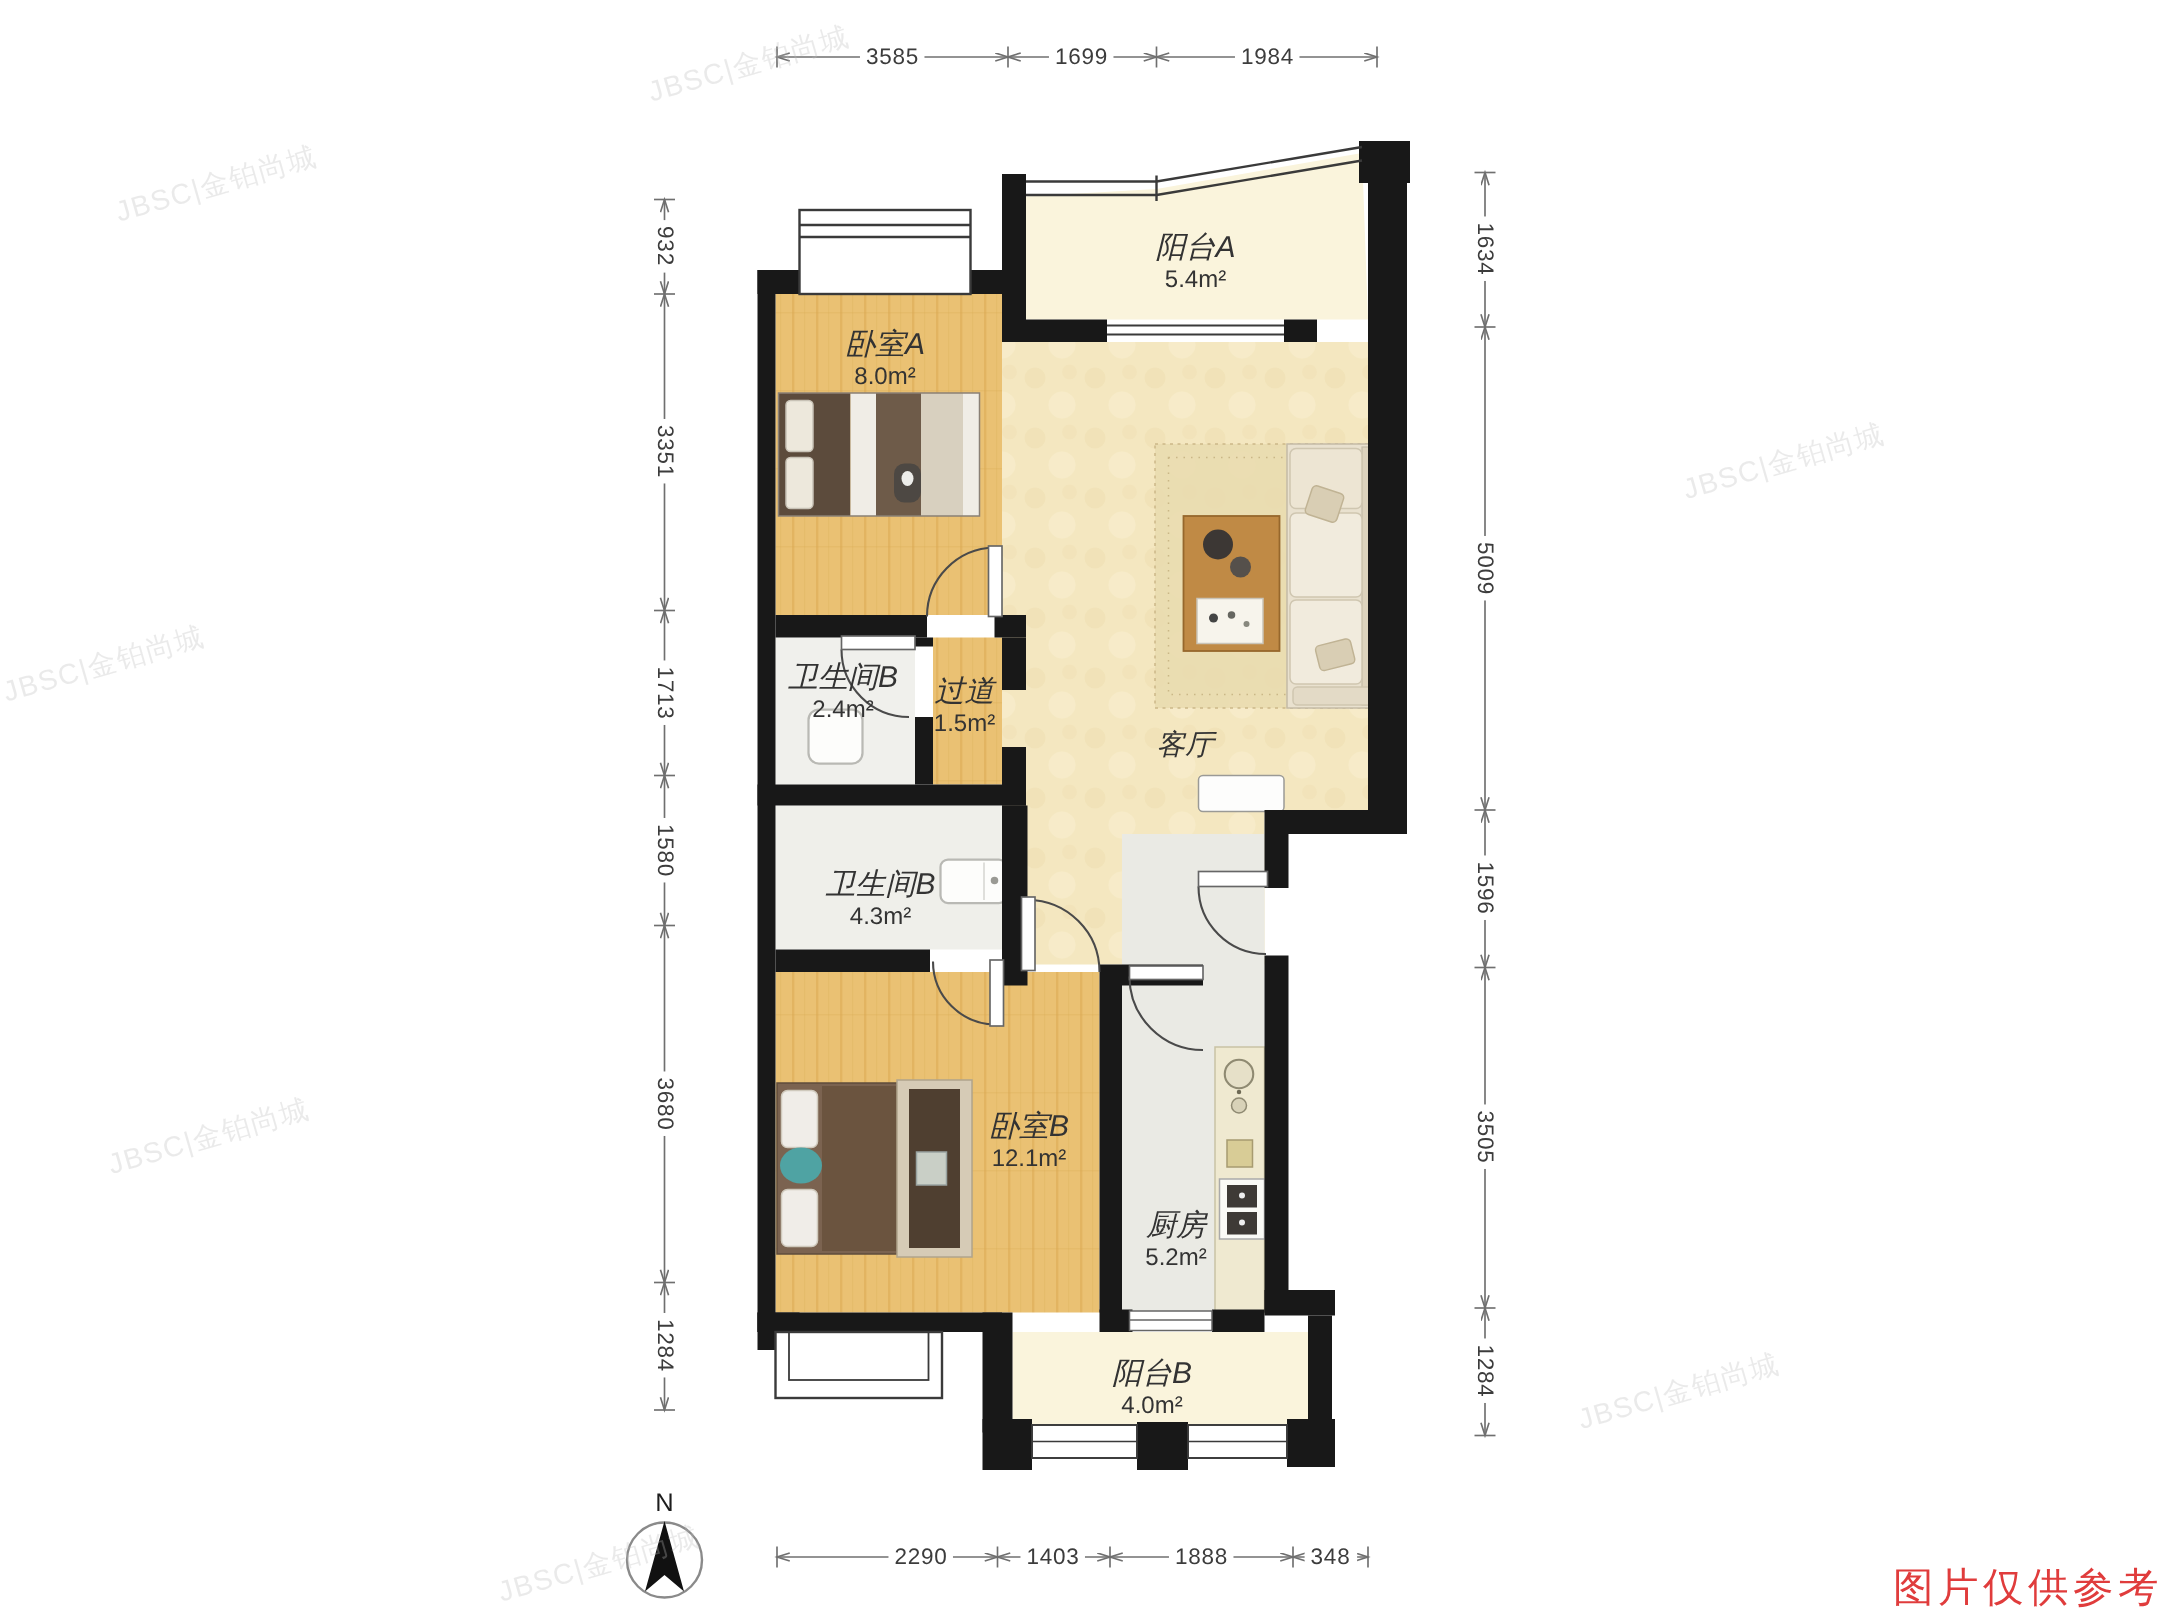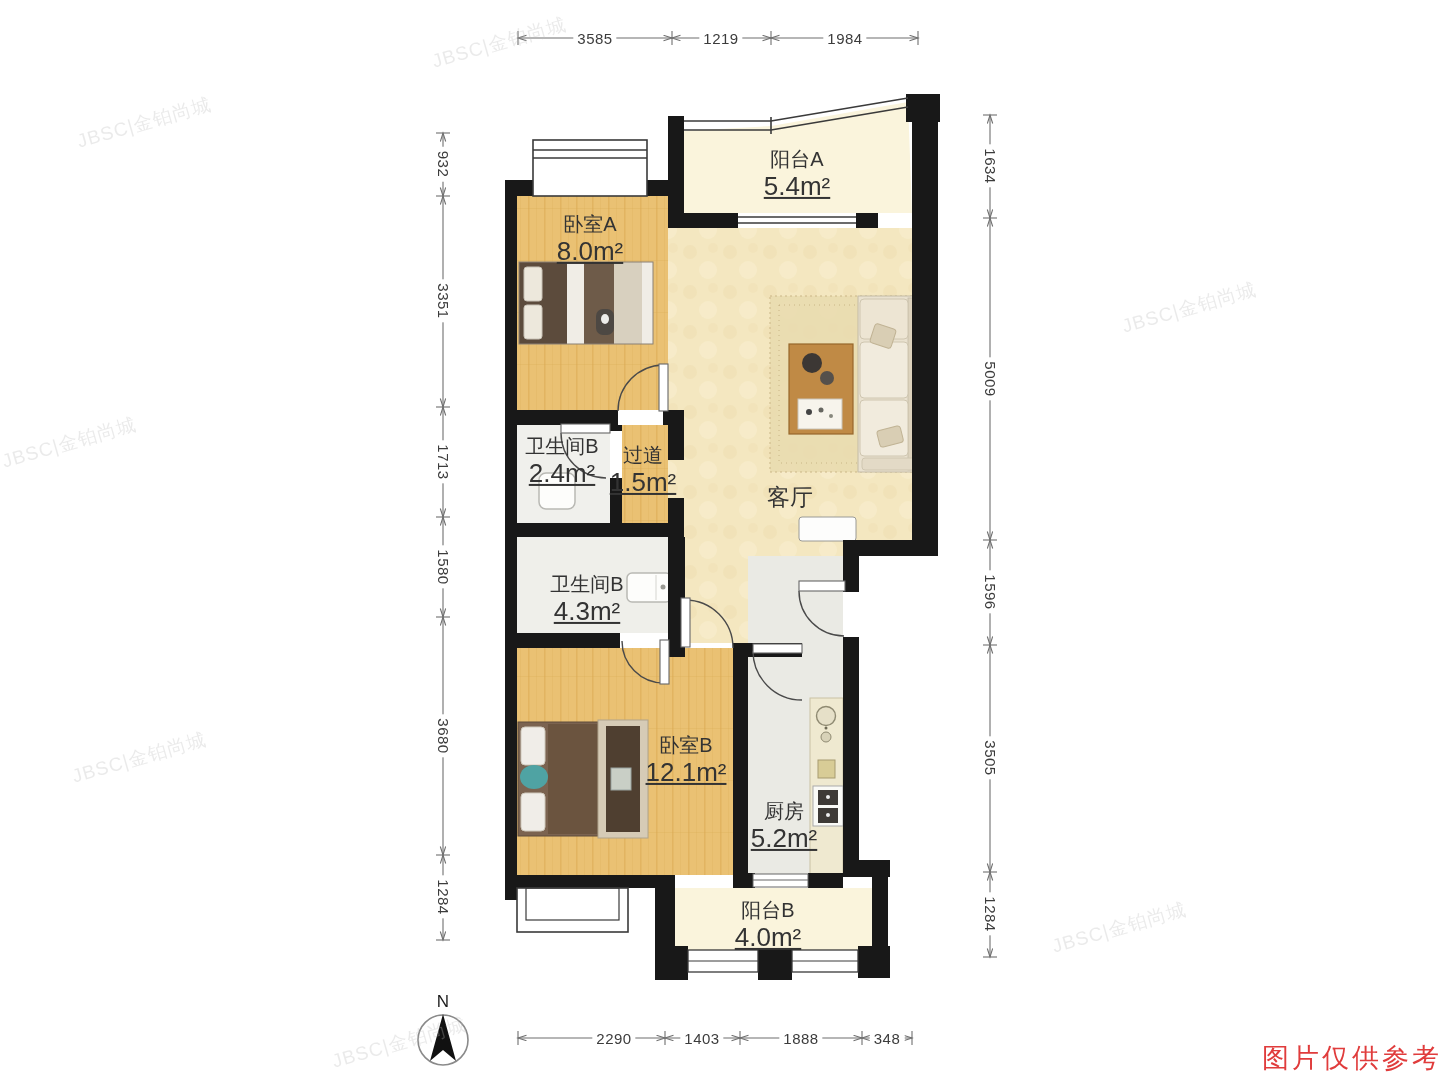--- a/index.html
+++ b/index.html
@@ -4,23 +4,23 @@
 <style>
   html,body{margin:0;padding:0;background:#ffffff;}
   .canvas{position:relative;width:1440px;height:1080px;background:#fff;overflow:hidden;
           font-family:"Liberation Sans", sans-serif;}
   .plan-svg{position:absolute;left:0;top:0;}
   .dim{position:absolute;transform:translate(-50%,-50%);background:#fff;padding:0 4px;
        font-size:15px;color:#3c3c3c;letter-spacing:.5px;white-space:nowrap;}
   .dim.v{transform:translate(-50%,-50%) rotate(90deg);}
   .room-label{position:absolute;transform:translate(-50%,-50%);text-align:center;color:#333;
        line-height:1.22;white-space:nowrap;}
-  .room-label .rname{display:block;font-size:20px;}
-  .room-label .rarea{display:block;font-size:26px;text-decoration:underline;}
-  .room-label.big .rname{font-size:23px;}
+  .room-label .rname{display:block;font-size:20px;font-style:italic;}
+  .room-label .rarea{display:block;font-size:16px;}
+  .room-label.big .rname{font-size:19px;}
   .wm{position:absolute;color:#bdbdbd;opacity:.30;font-size:19px;letter-spacing:1px;
       transform:rotate(-16deg);white-space:nowrap;pointer-events:none;}
   .notice{position:absolute;left:1262px;top:1040px;color:#e03c3c;font-size:27px;
       font-family:"Liberation Serif", serif;letter-spacing:3px;white-space:nowrap;}
   .compass-n{position:absolute;left:443px;top:1002px;transform:translate(-50%,-50%);
       font-size:17px;color:#1d1d1d;}
 </style>
 </head>
 <body>
 
@@ -256,21 +256,21 @@
         <line x1="983" y1="957" x2="997" y2="957"></line>
     </g>
 
     <g>
       <circle cx="443" cy="1040" r="25" fill="#FFFFFF" stroke="#8A8A8A" stroke-width="1.6"></circle>
       <polygon points="443,1014 430,1061 443,1050 456,1061" fill="#111111"></polygon>
     </g>
   </svg>
 
   <div class="dim" style="left:595px;top:38px">3585</div>
-  <div class="dim" style="left:721px;top:38px">1219</div>
+  <div class="dim" style="left:721px;top:38px">1699</div>
   <div class="dim" style="left:845px;top:38px">1984</div>
 
   <div class="dim v" style="left:443px;top:164px">932</div>
   <div class="dim v" style="left:443px;top:301px">3351</div>
   <div class="dim v" style="left:443px;top:462px">1713</div>
   <div class="dim v" style="left:443px;top:567px">1580</div>
   <div class="dim v" style="left:443px;top:736px">3680</div>
   <div class="dim v" style="left:443px;top:897px">1284</div>
 
   <div class="dim v" style="left:990px;top:166px">1634</div>

